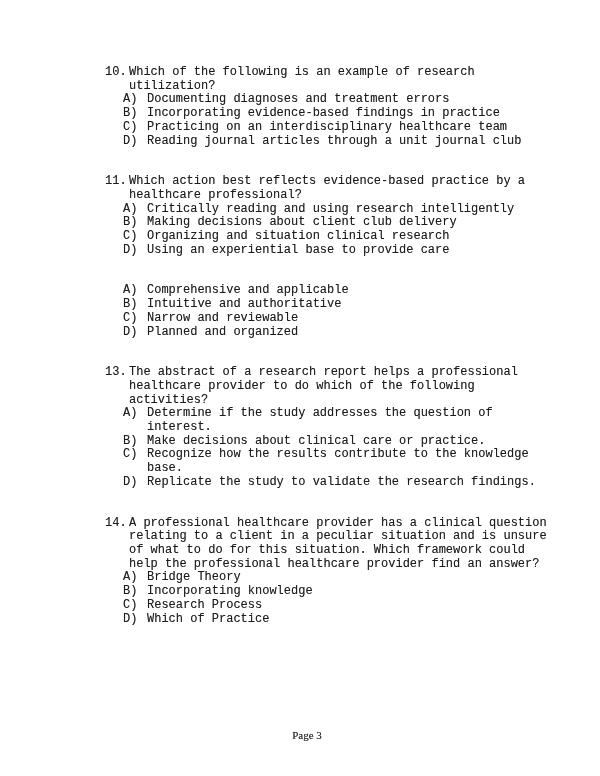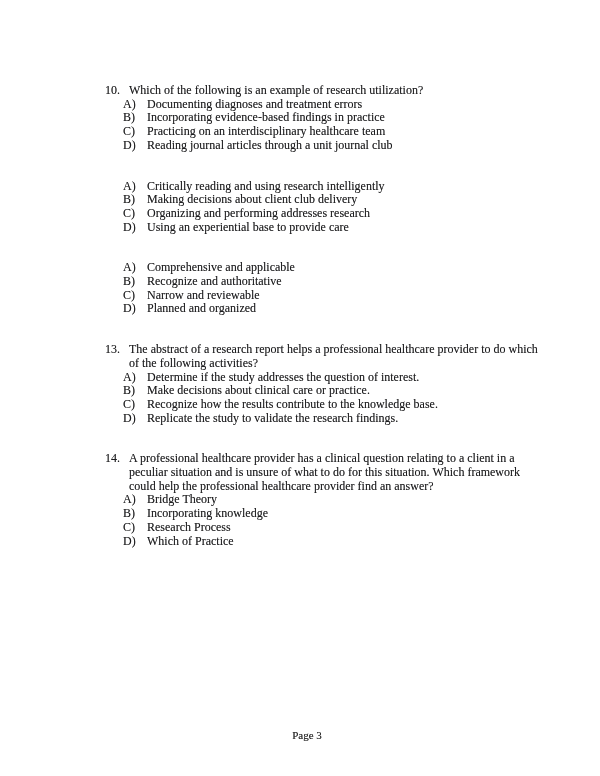--- a/index.html
+++ b/index.html
@@ -14,23 +14,24 @@
   }
   .page {
     position: relative;
     width: 600px;
     height: 776px;
     background: #ffffff;
     overflow: hidden;
   }
   .questions {
     position: absolute;
-    top: 84px;
+    top: 66px;
     left: 105px;
     width: 443px;
+    font-family: Liberation Mono, monospace;
   }
   .question {
     margin-bottom: 27px;
     font-size: 12px;
     line-height: 13.7px;
     color: #1c1c1e;
     text-shadow: 0 0 0.5px rgba(30,30,30,0.45);
   }
   .q-row {
     display: flex;
@@ -94,53 +95,57 @@
   </div>
 
   <div class="option">
     <span class="opt-label">D)</span>
     <span class="opt-text">Reading journal articles through a unit journal club</span>
   </div>
 </div>
   </section>
 
   <section class="question">
+    <div class="q-row">
+      <span class="q-num">11.</span>
+      <span class="q-text">Which action best reflects evidence-based practice by a healthcare professional?</span>
+    </div>
     <div class="options">
   <div class="option">
     <span class="opt-label">A)</span>
     <span class="opt-text">Critically reading and using research intelligently</span>
   </div>
 
   <div class="option">
     <span class="opt-label">B)</span>
     <span class="opt-text">Making decisions about client club delivery</span>
   </div>
 
   <div class="option">
     <span class="opt-label">C)</span>
-    <span class="opt-text">Organizing and performing addresses research</span>
+    <span class="opt-text">Organizing and situation clinical research</span>
   </div>
 
   <div class="option">
     <span class="opt-label">D)</span>
     <span class="opt-text">Using an experiential base to provide care</span>
   </div>
 </div>
   </section>
 
   <section class="question">
     <div class="options">
   <div class="option">
     <span class="opt-label">A)</span>
     <span class="opt-text">Comprehensive and applicable</span>
   </div>
 
   <div class="option">
     <span class="opt-label">B)</span>
-    <span class="opt-text">Recognize and authoritative</span>
+    <span class="opt-text">Intuitive and authoritative</span>
   </div>
 
   <div class="option">
     <span class="opt-label">C)</span>
     <span class="opt-text">Narrow and reviewable</span>
   </div>
 
   <div class="option">
     <span class="opt-label">D)</span>
     <span class="opt-text">Planned and organized</span>

